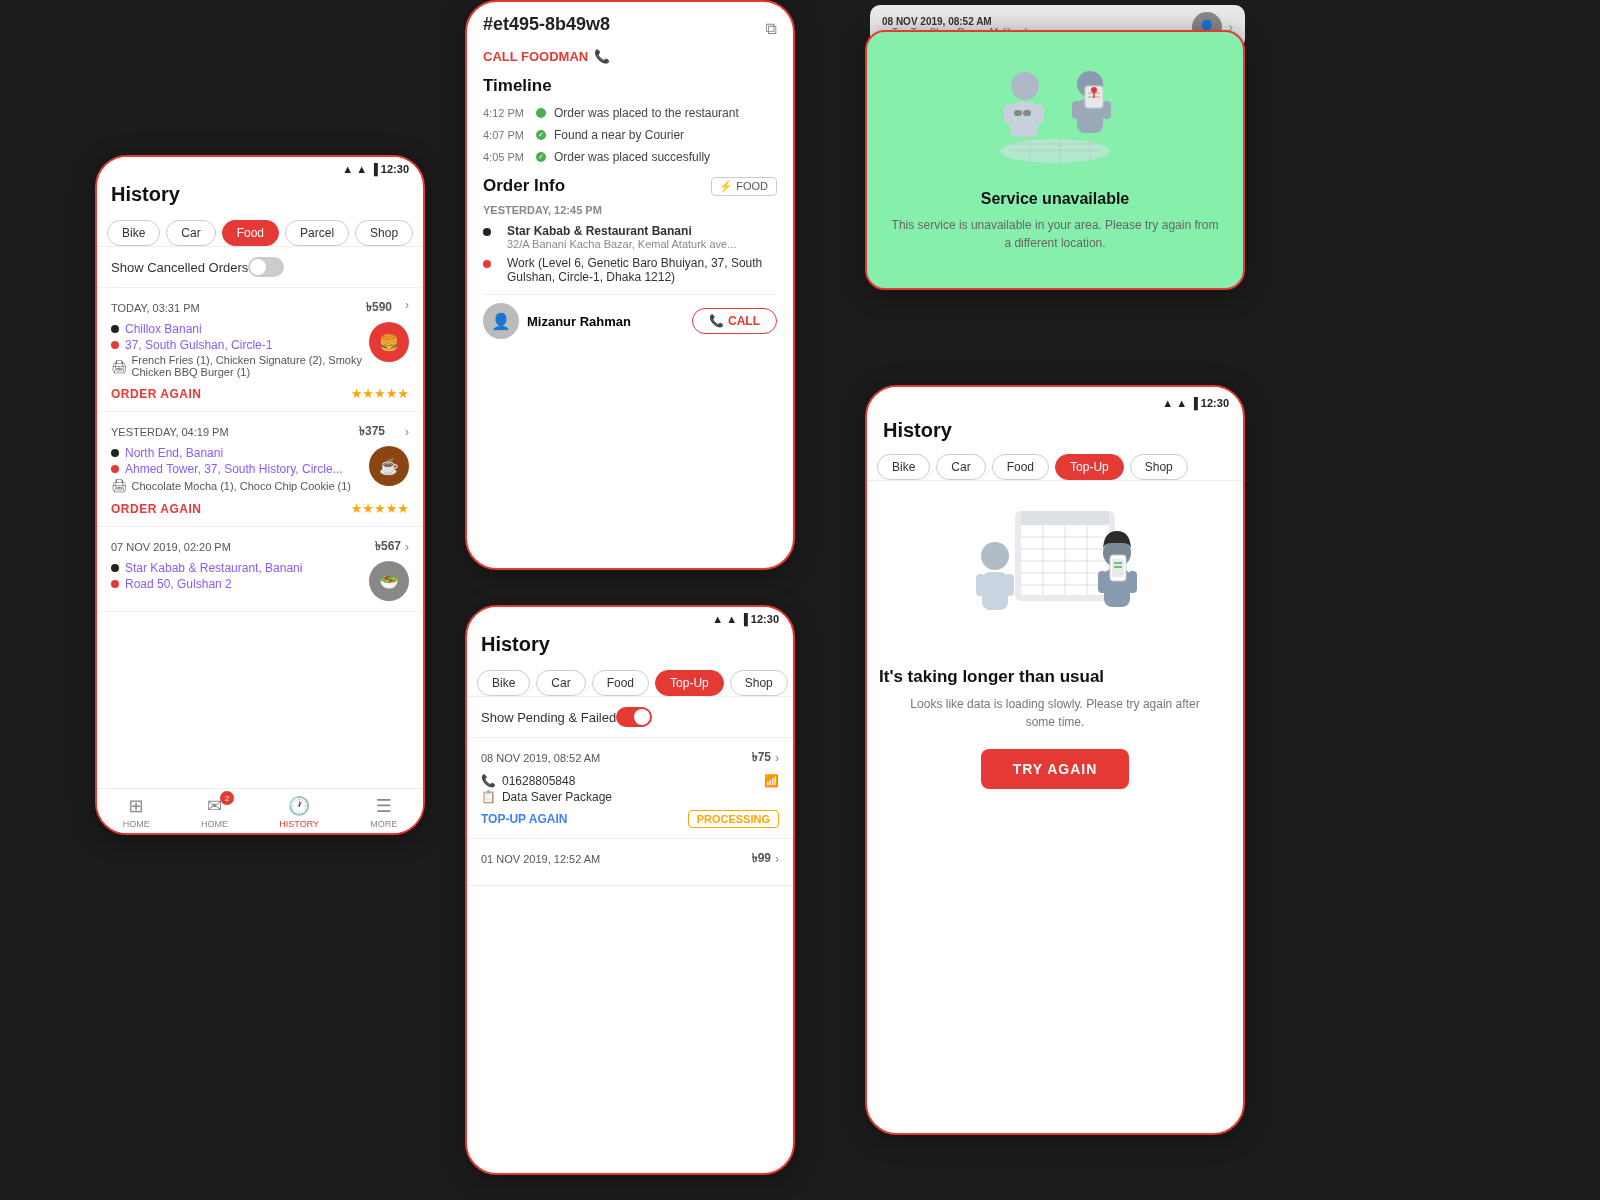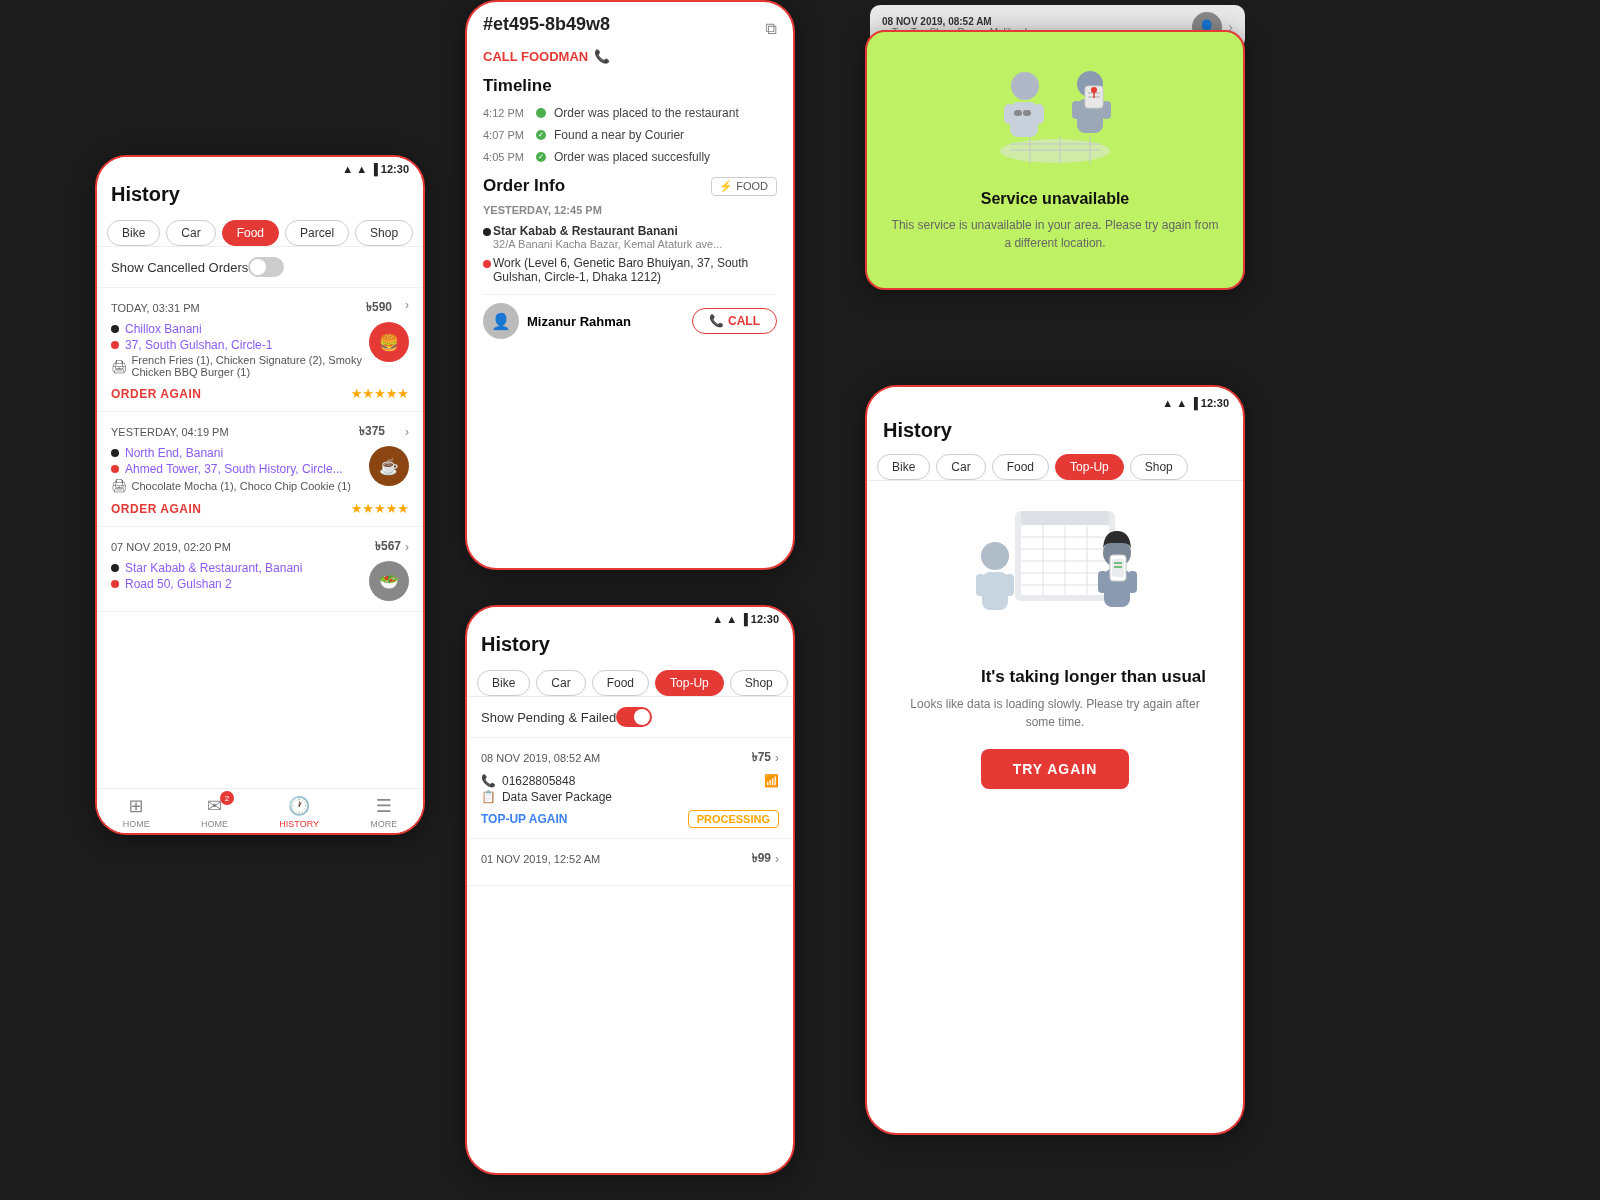--- a/index.html
+++ b/index.html
@@ -262,21 +262,21 @@
       font-size: 11px;
       color: #555;
       display: flex;
       align-items: center;
       gap: 3px;
     }
     .order-date { font-size: 11px; color: #888; margin-bottom: 8px; font-weight: 600; }
     .order-address-item {
       display: flex;
       align-items: flex-start;
-      gap: 2px;
+      gap: 16px;
       font-size: 12px;
       color: #333;
       margin-bottom: 6px;
     }
     .courier-row {
       display: flex;
       align-items: center;
       justify-content: space-between;
       margin-top: 10px;
       padding: 8px 0 0;
@@ -356,21 +356,21 @@
       font-size: 11px;
       color: #FFA500;
       font-weight: 600;
     }
 
     
     #dialog1 {
       left: 865px;
       top: 30px;
       width: 380px;
-      background: #bef264;
+      background: #86efac;
       border-radius: 20px;
       border: 2.5px solid #e53935;
       padding: 24px 20px 20px;
       box-shadow: 0 4px 24px rgba(0,0,0,0.4);
       position: absolute;
     }
     #dialog1 .dialog-illustration {
       display: flex;
       justify-content: center;
       margin-bottom: 14px;
@@ -819,18 +819,18 @@
       <rect x="173" y="70" width="9" height="22" rx="4" fill="#8a9ab0"></rect>
 
       <rect x="155" y="54" width="16" height="26" rx="3" fill="#fff" stroke="#ccc" stroke-width="1"></rect>
       <rect x="157" y="58" width="12" height="18" rx="2" fill="#e8eaed"></rect>
 
       <line x1="159" y1="62" x2="167" y2="62" stroke="#4CAF50" stroke-width="1.5"></line>
       <line x1="159" y1="66" x2="167" y2="66" stroke="#4CAF50" stroke-width="1.5"></line>
     </svg>
   </div>
 
-  <div class="dialog-title" style="font-size:17px;font-weight:700;text-align:right;padding:0 37px;color:#111;margin-bottom:8px;">It's taking longer than usual</div>
+  <div class="dialog-title" style="font-size:17px;font-weight:700;text-align:left;padding:0 12px;color:#111;margin-bottom:8px;">It's taking longer than usual</div>
 
   <div class="dialog-body" style="text-align:center;font-size:12px;color:#777;padding:0 30px;margin-bottom:18px;line-height:1.5;">Looks like data is loading slowly. Please try again after some time.</div>
 
   <button class="try-again-btn">TRY AGAIN</button>
 </div>
 
 </body></html>

